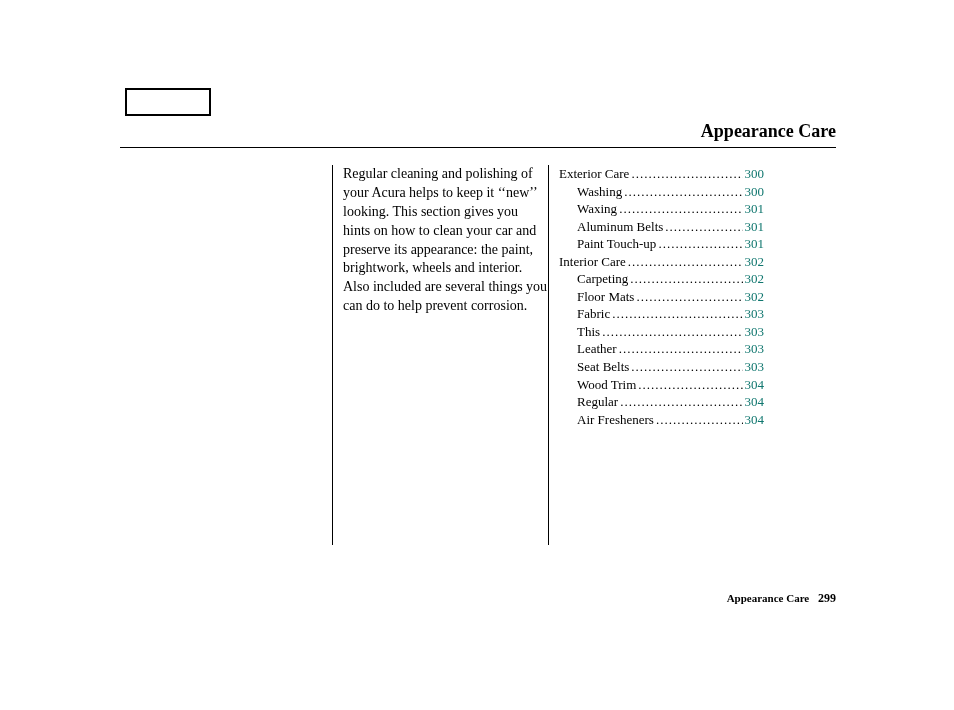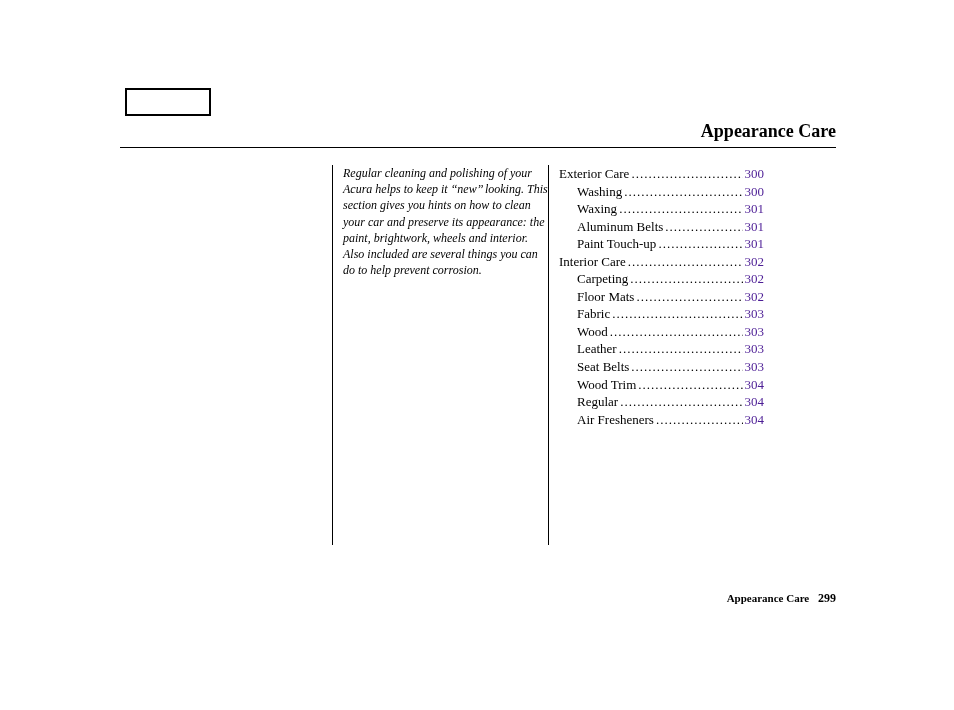--- a/index.html
+++ b/index.html
@@ -57,22 +57,21 @@
     padding-left: 10px;
     width: 50%;
     box-sizing: border-box;
   }
 
   .col + .col {
     margin-left: 0;
   }
 
   .intro {
-    font-size: 12px;
-    font-style: italic;
+    font-size: 14px;
   }
 
   .toc-item {
     position: relative;
     display: flex;
     align-items: baseline;
     white-space: nowrap;
   }
   .toc-item.indent { padding-left: 18px; }
   .toc-label {
@@ -83,21 +82,21 @@
     overflow: hidden;
     margin: 0 2px;
     color: #000;
   }
   .toc-dots::after {
     content: "......................................................................................................";
     letter-spacing: 1px;
   }
   .toc-page {
     flex: 0 0 auto;
-    color: #4c1d95;
+    color: #0f766e;
   }
 
   .footer {
     position: absolute;
     right: 118px;
     top: 590px;
     font-size: 11px;
     font-weight: bold;
   }
   .footer .pn {
@@ -159,21 +158,21 @@
           <span class="toc-label">Floor Mats</span>
           <span class="toc-dots"></span>
           <span class="toc-page">302</span>
         </div>
         <div class="toc-item indent">
           <span class="toc-label">Fabric</span>
           <span class="toc-dots"></span>
           <span class="toc-page">303</span>
         </div>
         <div class="toc-item indent">
-          <span class="toc-label">Wood</span>
+          <span class="toc-label">This</span>
           <span class="toc-dots"></span>
           <span class="toc-page">303</span>
         </div>
         <div class="toc-item indent">
           <span class="toc-label">Leather</span>
           <span class="toc-dots"></span>
           <span class="toc-page">303</span>
         </div>
         <div class="toc-item indent">
           <span class="toc-label">Seat Belts</span>

